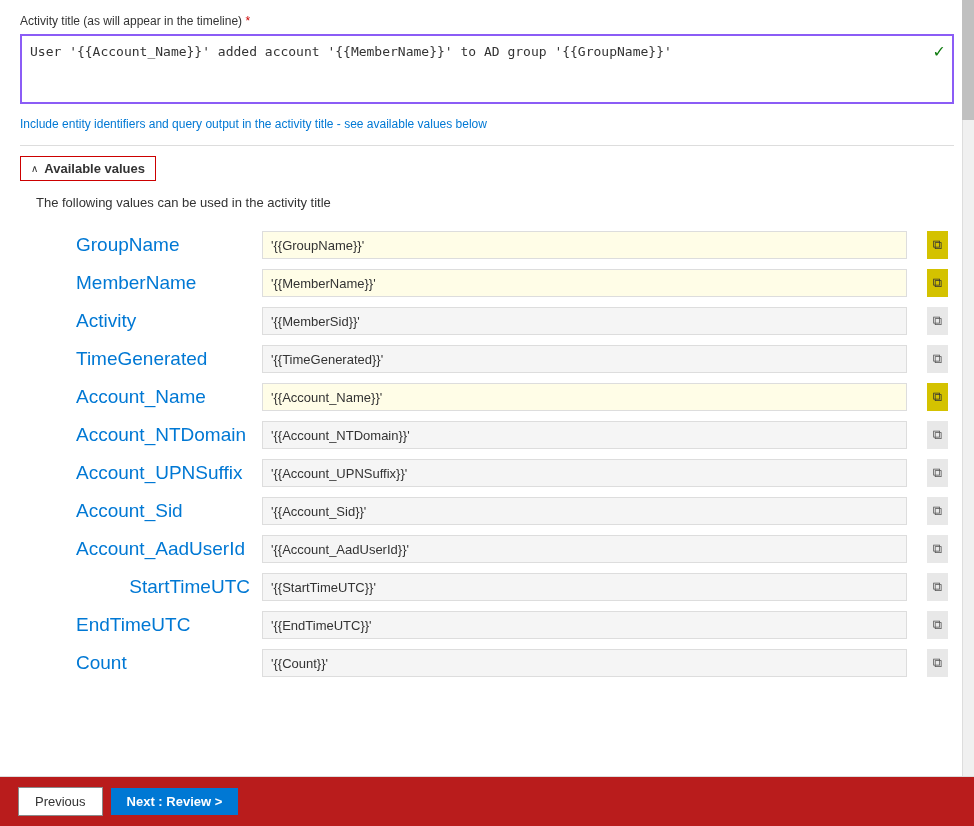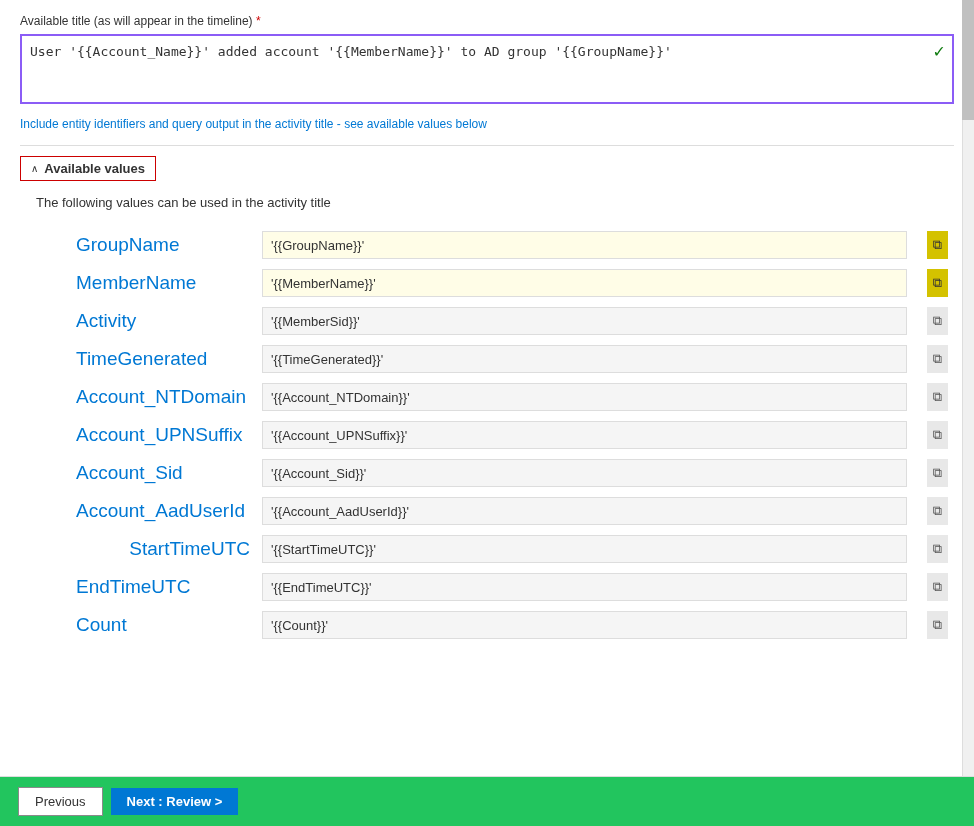--- a/index.html
+++ b/index.html
@@ -128,21 +128,21 @@
     }
     .copy-btn.highlighted {
       background: #d4c200;
       color: #333;
     }
     .footer-bar {
       position: fixed;
       bottom: 0;
       left: 0;
       width: 974px;
-      background: #22c55e;
+      background: #b91c1c;
       border-top: 1px solid #ddd;
       padding: 10px 18px;
       display: flex;
       align-items: center;
       gap: 8px;
     }
     .btn-previous {
       background: #fff;
       border: 1px solid #8a8a8a;
       padding: 6px 16px;
@@ -180,21 +180,21 @@
 </head>
 <body>
 
 <div class="scrollbar-area">
   <div class="scrollbar-thumb"></div>
 </div>
 
 <div class="main-content">
 
   <div class="field-label">
-    <span>Available title (as will appear in the timeline)</span>
+    <span>Activity title (as will appear in the timeline)</span>
     <span class="required">*</span>
   </div>
 
   <div class="textarea-wrapper">
     <textarea class="title-textarea" style="">User '{{Account_Name}}' added account '{{MemberName}}' to AD group '{{GroupName}}'</textarea>
     <span class="check-icon">✓</span>
   </div>
 
   <div class="hint-text">Include entity identifiers and query output in the activity title - see available values below</div>
 
@@ -239,20 +239,29 @@
         <tr>
           <td style="color: rgb(0, 120, 212);">TimeGenerated</td>
           <td>
             <div class="value-field-wrapper">
               <input type="text" readonly="" class="value-field" value="'{{TimeGenerated}}'" style="">
               <button class="copy-btn">⧉</button>
             </div>
           </td>
         </tr>
         <tr>
+          <td style="color: rgb(0, 120, 212);">Account_Name</td>
+          <td>
+            <div class="value-field-wrapper">
+              <input type="text" readonly="" class="value-field highlighted" value="'{{Account_Name}}'" style="">
+              <button class="copy-btn highlighted">⧉</button>
+            </div>
+          </td>
+        </tr>
+        <tr>
           <td style="color: rgb(0, 120, 212);">Account_NTDomain</td>
           <td>
             <div class="value-field-wrapper">
               <input type="text" readonly="" class="value-field" value="'{{Account_NTDomain}}'" style="">
               <button class="copy-btn">⧉</button>
             </div>
           </td>
         </tr>
         <tr>
           <td style="color: rgb(0, 120, 212);">Account_UPNSuffix</td>

